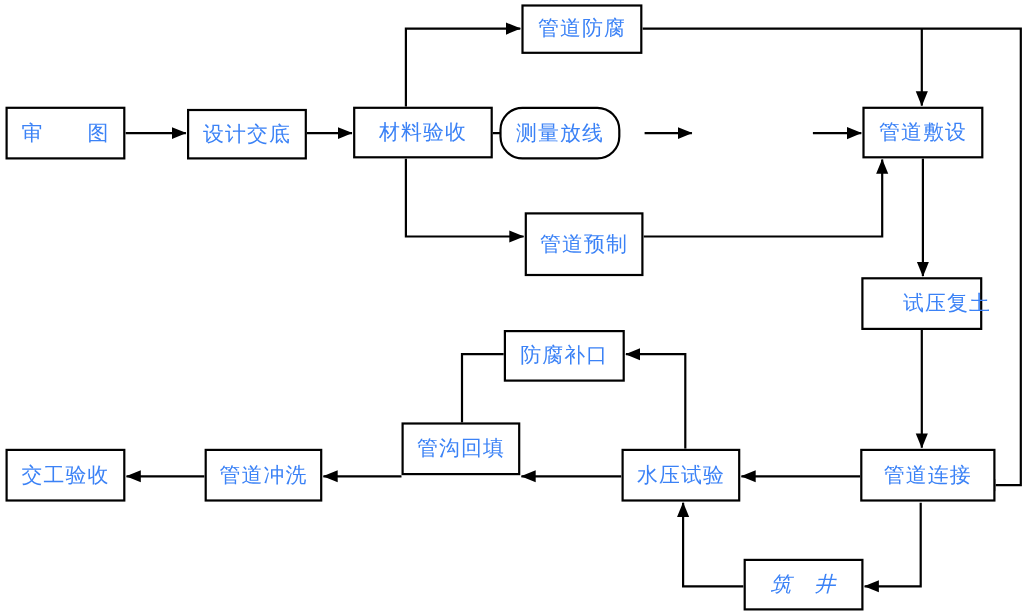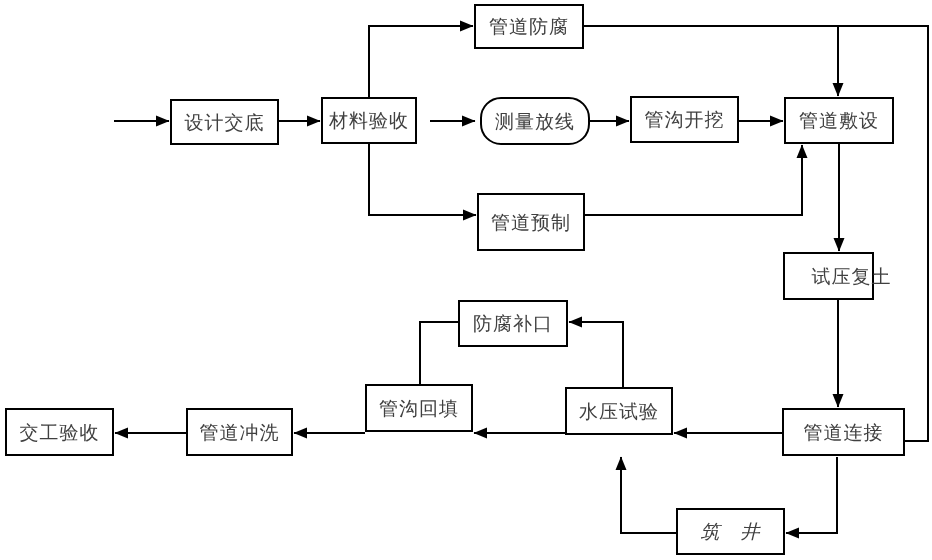--- a/index.html
+++ b/index.html
@@ -11,21 +11,21 @@
     overflow:hidden;
   }
   .edges{position:absolute;left:0;top:0;width:932px;height:560px;}
   .edges polyline{fill:none;stroke:#000000;stroke-width:2;}
   .node{
     position:absolute;
     box-sizing:border-box;
     background:#ffffff;
     border:2px solid #000000;
     display:flex;align-items:center;justify-content:center;
-    font-size:19px;line-height:1;color:#404040;
+    font-size:19px;line-height:1;color:#3b82f6;
     letter-spacing:1px;
     white-space:pre;
   }
 </style>
 </head>
 <body>
 
 <div class="stage">
 
   <svg class="edges" width="932" height="560" viewBox="0 0 932 560" xmlns="http://www.w3.org/2000/svg">
@@ -49,29 +49,29 @@
     <polyline points="782,433 674,433" marker-end="url(#arw)"></polyline>
     <polyline points="837,457 837,533 786,533" marker-end="url(#arw)"></polyline>
     <polyline points="676,533 621,533 621,457" marker-end="url(#arw)"></polyline>
     <polyline points="623,408 623,322 569,322" marker-end="url(#arw)"></polyline>
     <polyline points="458,322 420,322 420,407" marker-end="url(#arw)"></polyline>
     <polyline points="565,433 474,433" marker-end="url(#arw)"></polyline>
     <polyline points="365,433 294,433" marker-end="url(#arw)"></polyline>
     <polyline points="186,433 115,433" marker-end="url(#arw)"></polyline>
   </svg>
 
+  <div class="node" style="left:5px;top:97px;width:109px;height:48px;">审　　图</div>
   <div class="node" style="left:170px;top:99px;width:109px;height:46px;">设计交底</div>
-  <div class="node" style="left:321px;top:97px;width:96px;height:47px;text-align:right;">材料验收</div>
+  <div class="node" style="left:321px;top:97px;width:127px;height:47px;text-align:right;">材料验收</div>
   <div class="node" style="left:474px;top:4px;width:110px;height:45px;">管道防腐</div>
-  <div class="node" style="left:480px;top:97px;width:110px;height:48px;border-radius:21px;">测量放线</div>
-  <div class="node" style="left:630px;top:96px;width:109px;height:47px;">管沟开挖</div>
+  <div class="node" style="left:454px;top:97px;width:110px;height:48px;border-radius:21px;">测量放线</div>
   <div class="node" style="left:784px;top:97px;width:110px;height:47px;">管道敷设</div>
   <div class="node" style="left:477px;top:193px;width:108px;height:58px;">管道预制</div>
-  <div class="node" style="left:783px;top:252px;width:91px;height:48px;padding-left:46px;">试压复土</div>
+  <div class="node" style="left:783px;top:252px;width:110px;height:48px;padding-left:46px;">试压复土</div>
   <div class="node" style="left:458px;top:300px;width:110px;height:47px;">防腐补口</div>
   <div class="node" style="left:5px;top:408px;width:109px;height:48px;">交工验收</div>
   <div class="node" style="left:186px;top:408px;width:107px;height:48px;">管道冲洗</div>
   <div class="node" style="left:365px;top:384px;width:108px;height:48px;">管沟回填</div>
-  <div class="node" style="left:565px;top:387px;width:108px;height:48px;">水压试验</div>
+  <div class="node" style="left:565px;top:408px;width:108px;height:48px;">水压试验</div>
   <div class="node" style="left:782px;top:408px;width:123px;height:48px;">管道连接</div>
   <div class="node" style="left:676px;top:508px;width:109px;height:47px;font-style:italic;">筑　井</div>
 
 </div>
 
 </body></html>

